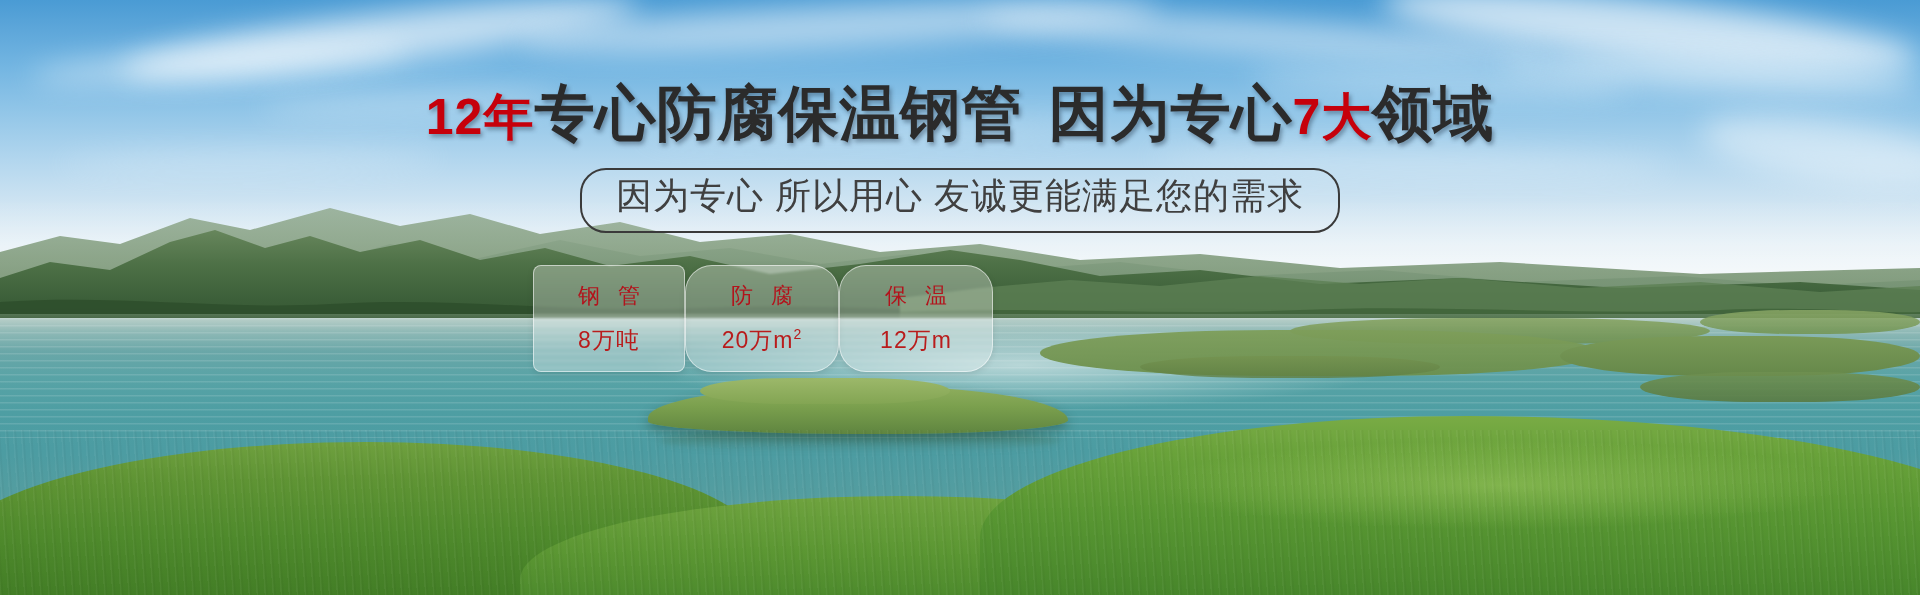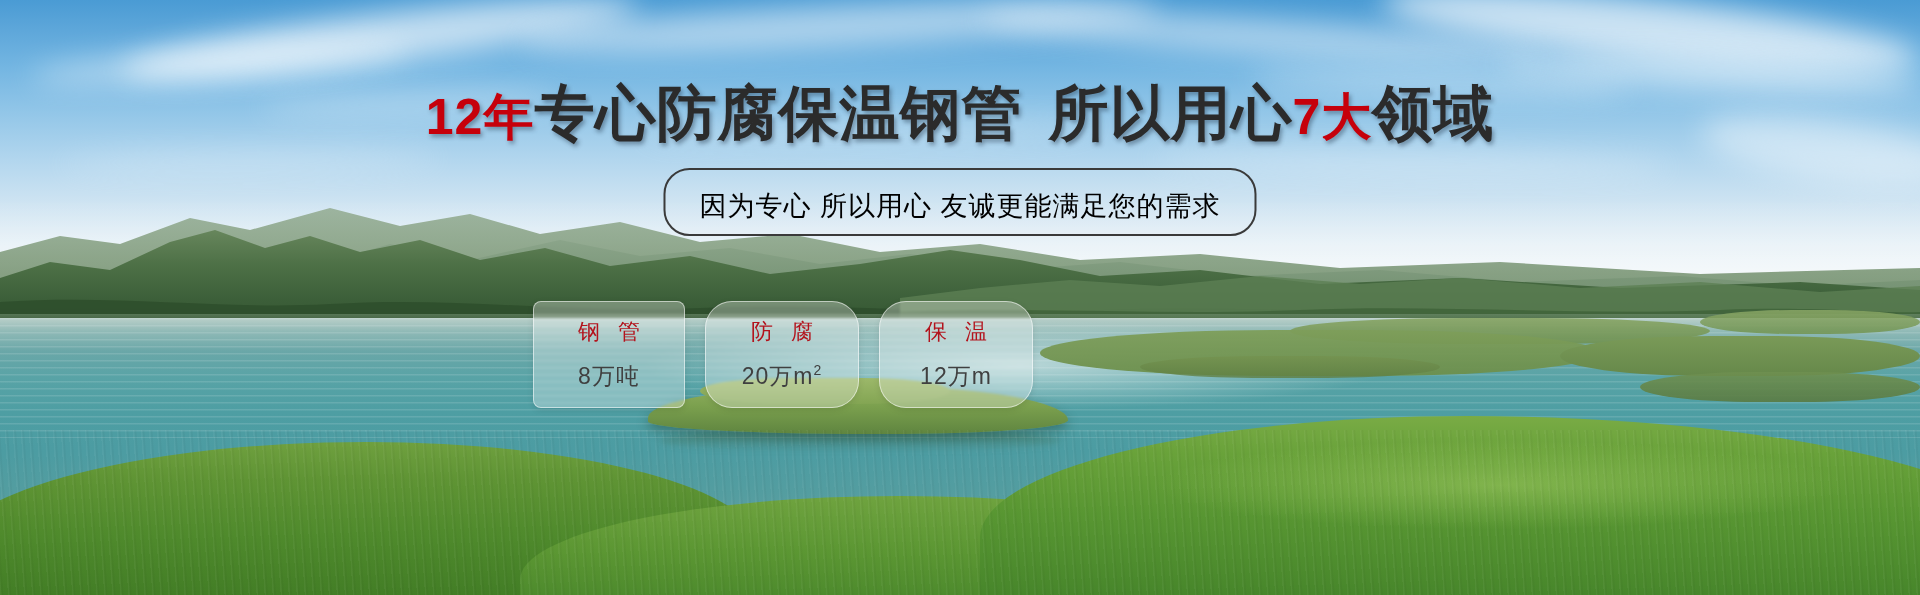--- a/index.html
+++ b/index.html
@@ -164,34 +164,34 @@
     text-shadow:2px 3px 4px rgba(40,60,80,.45);
   }
   .hl-red{color:#c6000b;font-size:50px;}
   .hl-dark{color:#2b2b2b;font-family:Liberation Mono, monospace;}
   .hl-gap{display:inline-block;width:26px;}
 
   
   .pill{
     position:absolute;left:50%;transform:translateX(-50%);
     top:168px;
-    padding:18px 34px 10px;
+    padding:2px 34px 10px;
     border:2px solid #3a3a3a;
     border-radius:26px;
-    color:#000000;
-    font-size:27px;
+    color:#404040;
+    font-size:36px;
     letter-spacing:1px;
     white-space:nowrap;
     background:rgba(255,255,255,.04);
   }
 
   
   .cards{
     position:absolute;left:533px;top:265px;
-    display:flex;gap:20px;margin-top:36px;
+    display:flex;
   }
   .card{
     width:150px;height:105px;
     border-radius:8px;
     background:rgba(255,255,255,.30);
     border:1px solid rgba(255,255,255,.55);
     box-shadow:0 2px 6px rgba(0,0,0,.10);
     display:flex;flex-direction:column;
     align-items:center;justify-content:center;
     backdrop-filter:blur(1px);
@@ -199,21 +199,21 @@
   .card.wide{width:152px;border-radius:27px;}
   .card-title{
     color:#b3131c;
     font-size:22px;
     letter-spacing:6px;
     text-indent:6px;
     margin-bottom:14px;
     white-space:nowrap;
   }
   .card-value{
-    color:#404040;
+    color:#b91c1c;
     font-size:23px;
     letter-spacing:1px;
     white-space:nowrap;
     text-align:center;
   }
   .card-value sup{font-size:14px;vertical-align:super;}
 </style>
 </head>
 <body>
 
@@ -302,21 +302,21 @@
 
   <div class="grass-fg">
     <div class="grass-left"></div>
     <div class="grass-mid"></div>
     <div class="grass-right"></div>
     <div class="grass-hl"></div>
     <div class="grass-texture"></div>
   </div>
 
   <div class="headline">
-    <span class="hl-red">12年</span><span class="hl-dark">专心防腐保温钢管</span><span class="hl-gap"></span><span class="hl-dark">所以用心</span><span class="hl-red">7大</span><span class="hl-dark">领域</span>
+    <span class="hl-red">12年</span><span class="hl-dark">专心防腐保温钢管</span><span class="hl-gap"></span><span class="hl-dark">因为专心</span><span class="hl-red">7大</span><span class="hl-dark">领域</span>
   </div>
 
   <div class="pill">因为专心 所以用心  友诚更能满足您的需求</div>
 
   <div class="cards">
 
     <div class="card">
       <div class="card-title">钢 管</div>
       <div class="card-value">
         <span>8</span><span>万吨</span>

